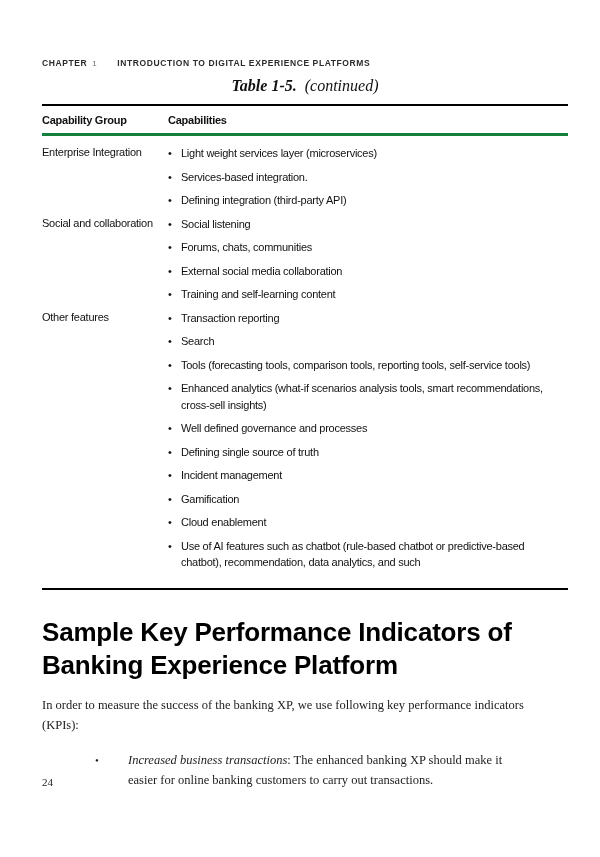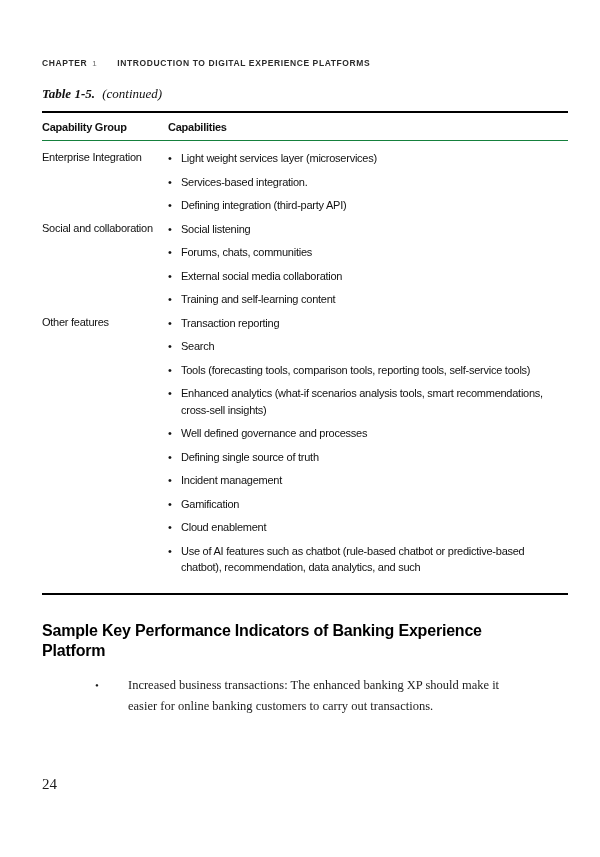--- a/index.html
+++ b/index.html
@@ -28,42 +28,43 @@
     color: #2b2b2b;
     display: flex;
     align-items: baseline;
   }
   .running-head .chap-word { font-weight: 700; }
   .running-head .chap-num { margin-left: 5px; color: #6e6e6e; font-size: 8px; }
   .running-head .chap-title { margin-left: 20px; font-weight: 700; text-align: right; }
 
   
   .table-caption {
-    margin-top: 18px;
-    font-size: 13px;
+    margin-top: 9px;
+    font-size: 16px;
     color: #111;
+    text-align: center;
   }
   .table-caption .cap-title { font-style: italic; font-weight: 700; }
   .table-caption .cap-note { font-style: italic; margin-left: 4px; }
 
   
   .cap-table {
     margin-top: 9px;
     border-top: 2px solid #000;
     border-bottom: 2px solid #000;
     font-family: "Liberation Sans", sans-serif;
     font-size: 11px;
     letter-spacing: -0.25px;
     color: #111;
   }
   .t-head {
     display: grid;
     grid-template-columns: 126px 1fr;
     padding: 8px 0 7px 0;
-    border-bottom: 1px solid #15803d;
+    border-bottom: 3px solid #15803d;
     font-weight: 700;
   }
   .t-body { padding-top: 9px; padding-bottom: 10px; }
   .t-row {
     display: grid;
     grid-template-columns: 126px 1fr;
   }
   .group-label { line-height: 1.45; }
   .item {
     display: flex;
@@ -78,21 +79,21 @@
   .item .item-text {
     flex: 1;
     line-height: 1.5;
   }
 
   
   .section-heading {
     margin-top: 26px;
     font-family: "Liberation Sans", sans-serif;
     font-weight: 700;
-    font-size: 16px;
+    font-size: 26px;
     line-height: 1.28;
     letter-spacing: -0.2px;
     color: #000;
     max-width: 470px;
   }
   .section-intro {
     margin-top: 13px;
     font-size: 12.5px;
     line-height: 1.62;
     color: #1c1c1c;
@@ -106,28 +107,28 @@
   .kpi-bullet .bullet {
     flex: 0 0 33px;
     font-size: 11px;
     line-height: 1.85;
   }
   .kpi-bullet .kpi-text {
     font-size: 12.5px;
     line-height: 1.62;
     max-width: 380px;
   }
-  .kpi-text .kpi-lead { }
+  .kpi-text .kpi-lead { font-style: italic; }
 
   
   .page-number {
     position: absolute;
     left: 42px;
     top: 776px;
-    font-size: 15px;
+    font-size: 11px;
     color: #1c1c1c;
   }
 </style>
 </head>
 <body>
 
 <div class="content">
 
   <div class="running-head">
     <span class="chap-word">CHAPTER</span>
@@ -231,20 +232,21 @@
             <span class="item-text">Use of AI features such as chatbot (rule-based chatbot or predictive-based chatbot), recommendation, data analytics, and such</span>
           </div>
         </div>
       </div>
 
     </div>
   </div>
 
   <h1 class="section-heading">Sample Key Performance Indicators of Banking Experience Platform</h1>
 
+  <p class="section-intro">In order to measure the success of the banking XP, we use following key performance indicators (KPIs):</p>
 
   <div class="kpi-bullet">
     <span class="bullet">•</span>
     <span class="kpi-text"><span class="kpi-lead">Increased business transactions</span><span>: The enhanced banking XP should make it easier for online banking customers to carry out transactions.</span></span>
   </div>
 
 </div>
 
 <div class="page-number">24</div>
 

